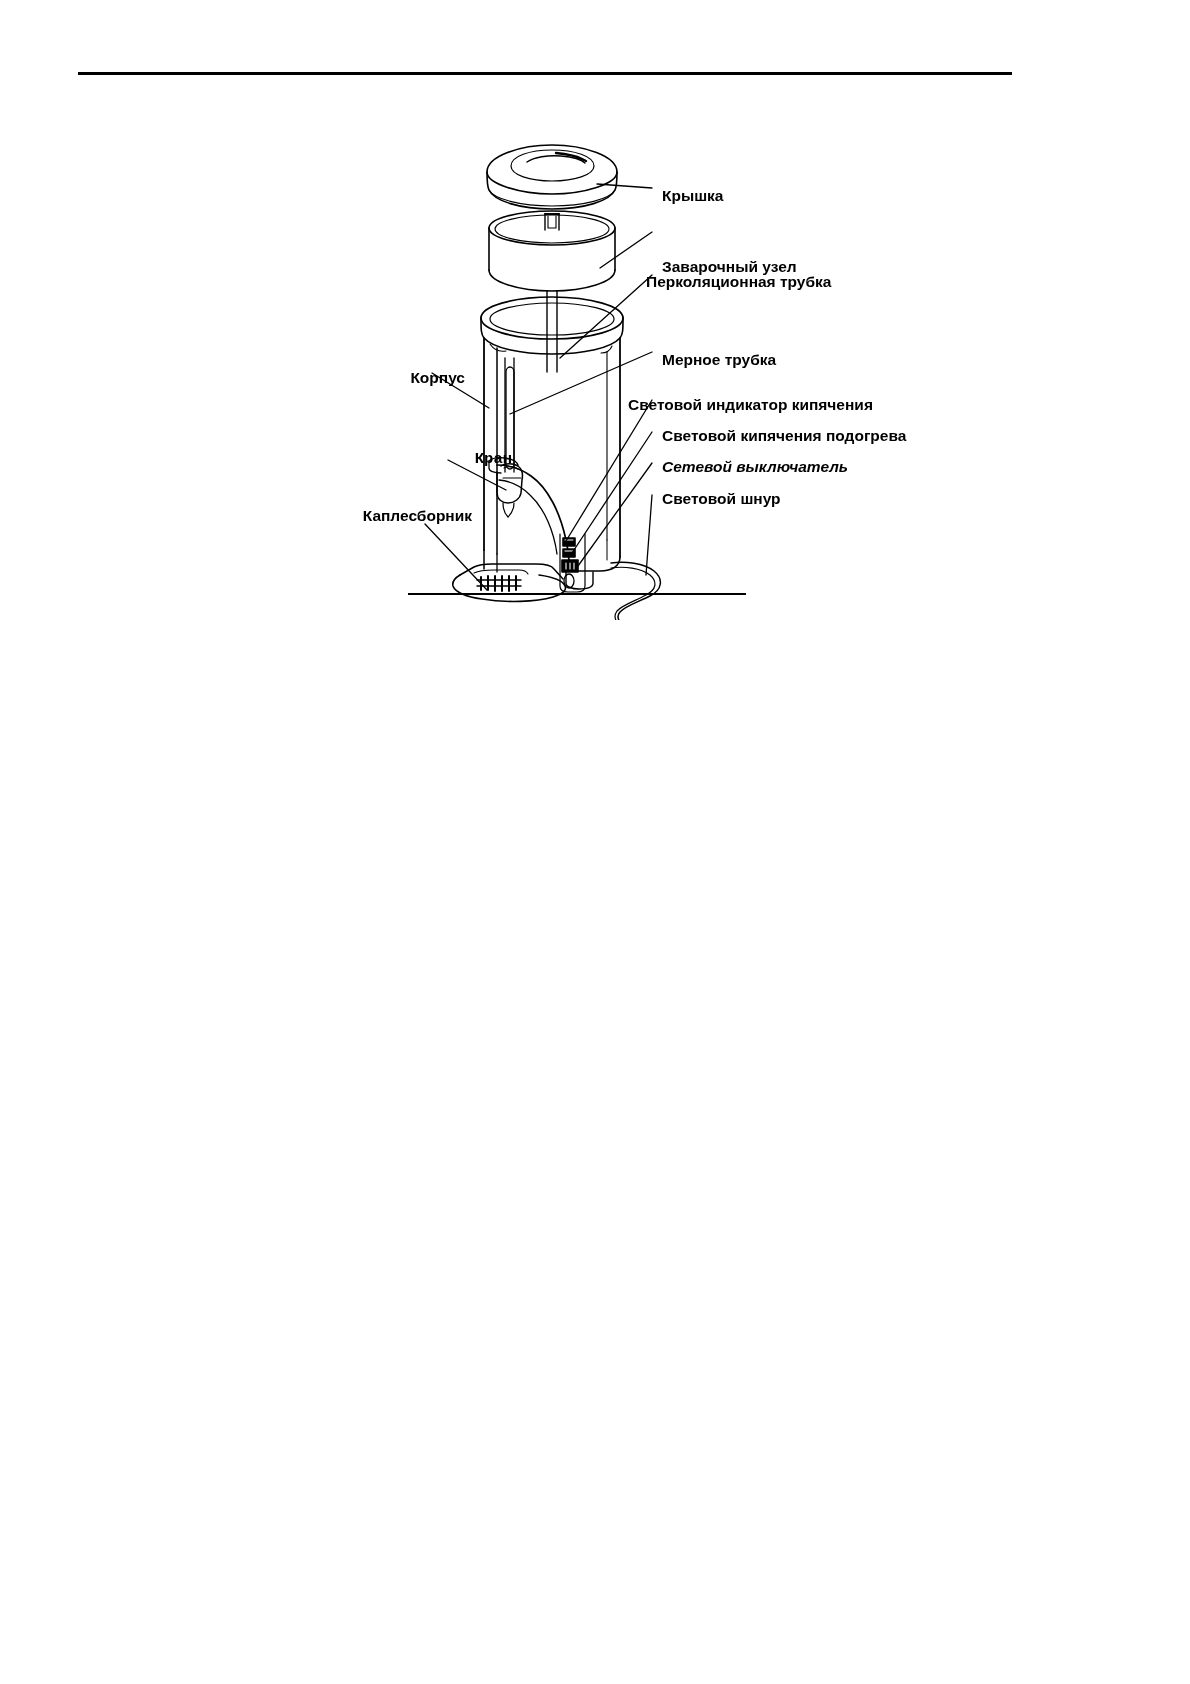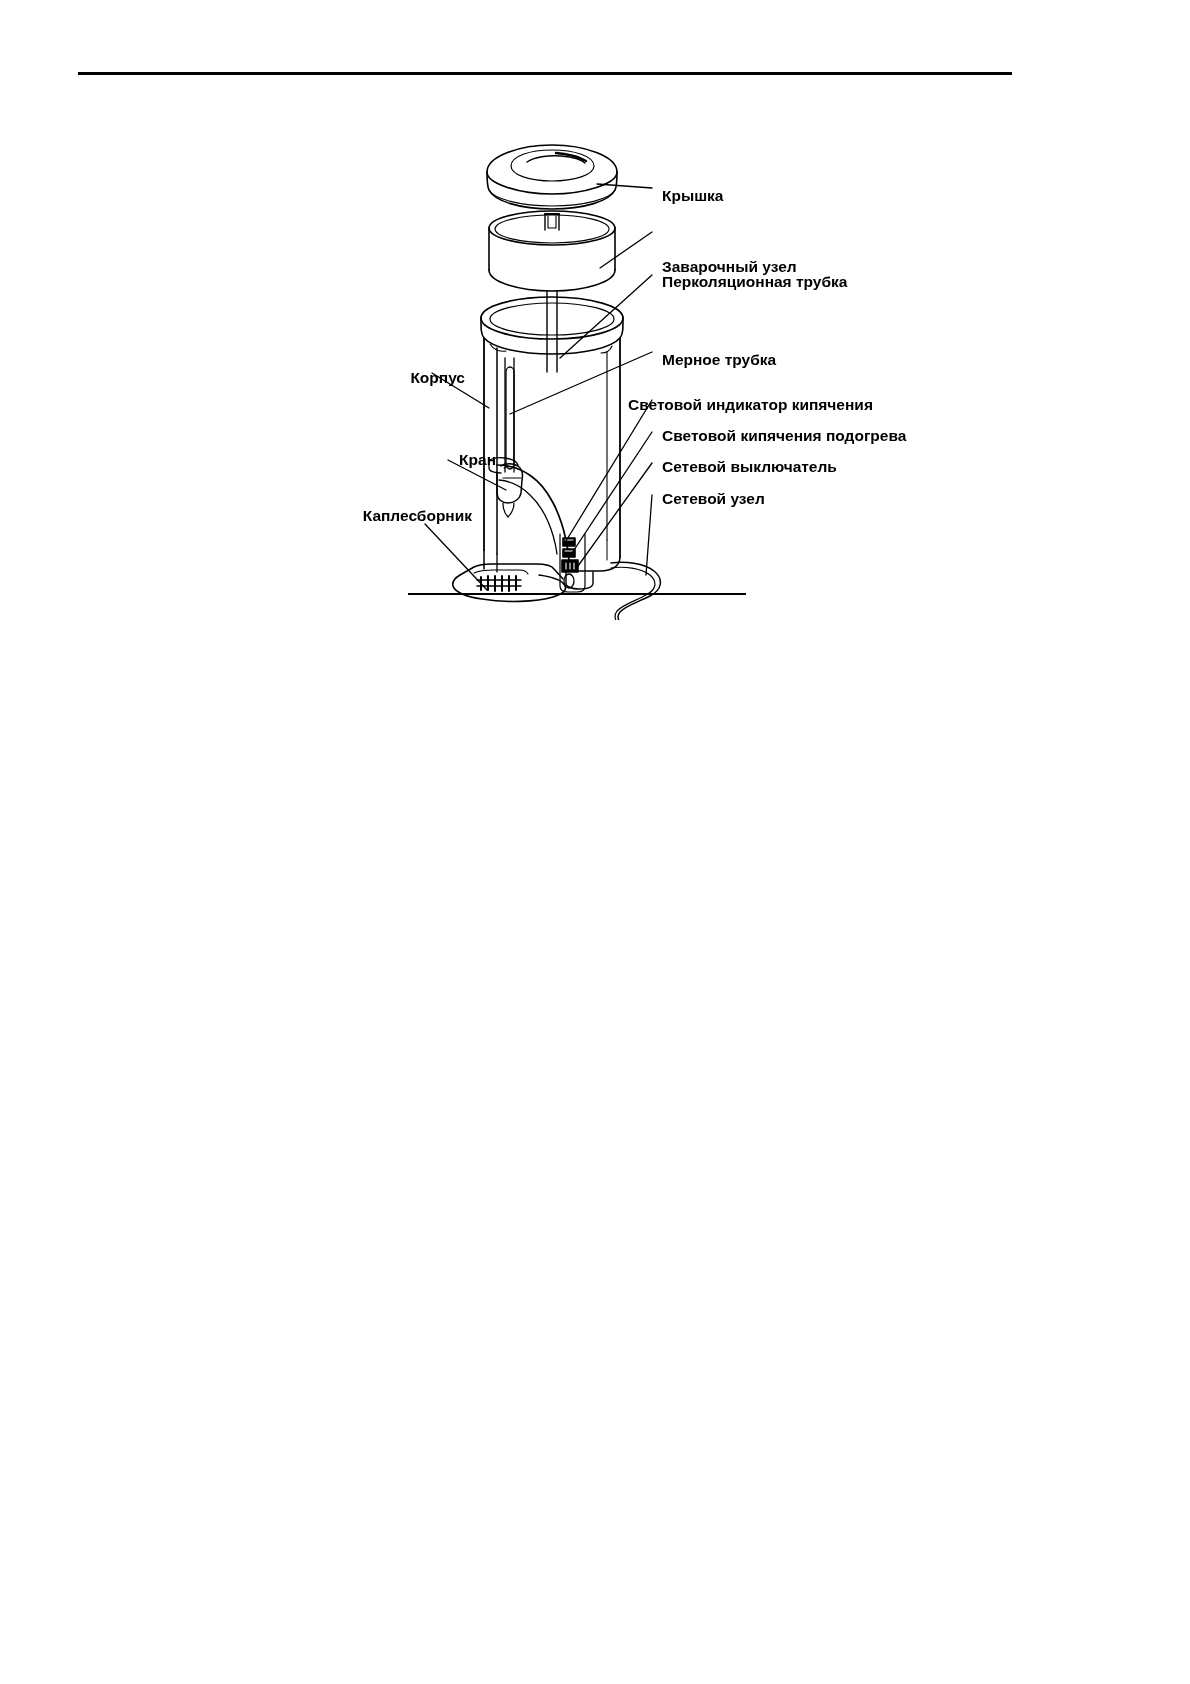--- a/index.html
+++ b/index.html
@@ -61,29 +61,29 @@
     font-size: 15.5px;
     line-height: 1;
     color: #000000;
     white-space: nowrap;
   }
   .label.right { text-align: left; }
   .label.left  { text-align: right; }
 
   .l-lid        { left: 662px; top: 188px; }
   .l-brew       { left: 662px; top: 231px; margin-top: 28px; }
-  .l-perc       { left: 662px; top: 274px; }
+  .l-perc       { left: 646px; top: 274px; }
   .l-gauge      { left: 662px; top: 352px; }
   .l-boil       { left: 628px; top: 397px; }
   .l-warm       { left: 662px; top: 428px; }
-  .l-switch     { left: 662px; top: 459px; }
+  .l-switch     { left: 662px; top: 459px; font-style: italic; }
   .l-cord       { left: 662px; top: 491px; }
 
   .l-body       { right: 762px; top: 370px; }
-  .l-tap        { right: 731px; top: 452px; }
+  .l-tap        { right: 715px; top: 452px; font-family: Liberation Mono, monospace; }
   .l-drip       { right: 755px; top: 508px; }
 
   .fig-line { stroke: #000000; fill: none; }
 </style>
 </head>
 <body>
 
 <div id="page">
 
   <div class="top-rule"></div>
@@ -269,19 +269,19 @@
 
   <div class="caption-rule"></div>
 
   <div class="label right l-lid">Крышка</div>
   <div class="label right l-brew">Заварочный узел</div>
   <div class="label right l-perc">Перколяционная трубка</div>
   <div class="label right l-gauge">Мерное трубка</div>
   <div class="label right l-boil">Световой индикатор кипячения</div>
   <div class="label right l-warm">Световой кипячения подогрева</div>
   <div class="label right l-switch">Сетевой выключатель</div>
-  <div class="label right l-cord">Сетевой узел</div>
+  <div class="label right l-cord">Световой шнур</div>
 
   <div class="label left l-body">Корпус</div>
   <div class="label left l-tap">Кран</div>
   <div class="label left l-drip">Каплесборник</div>
 
 </div>
 
 </body></html>

